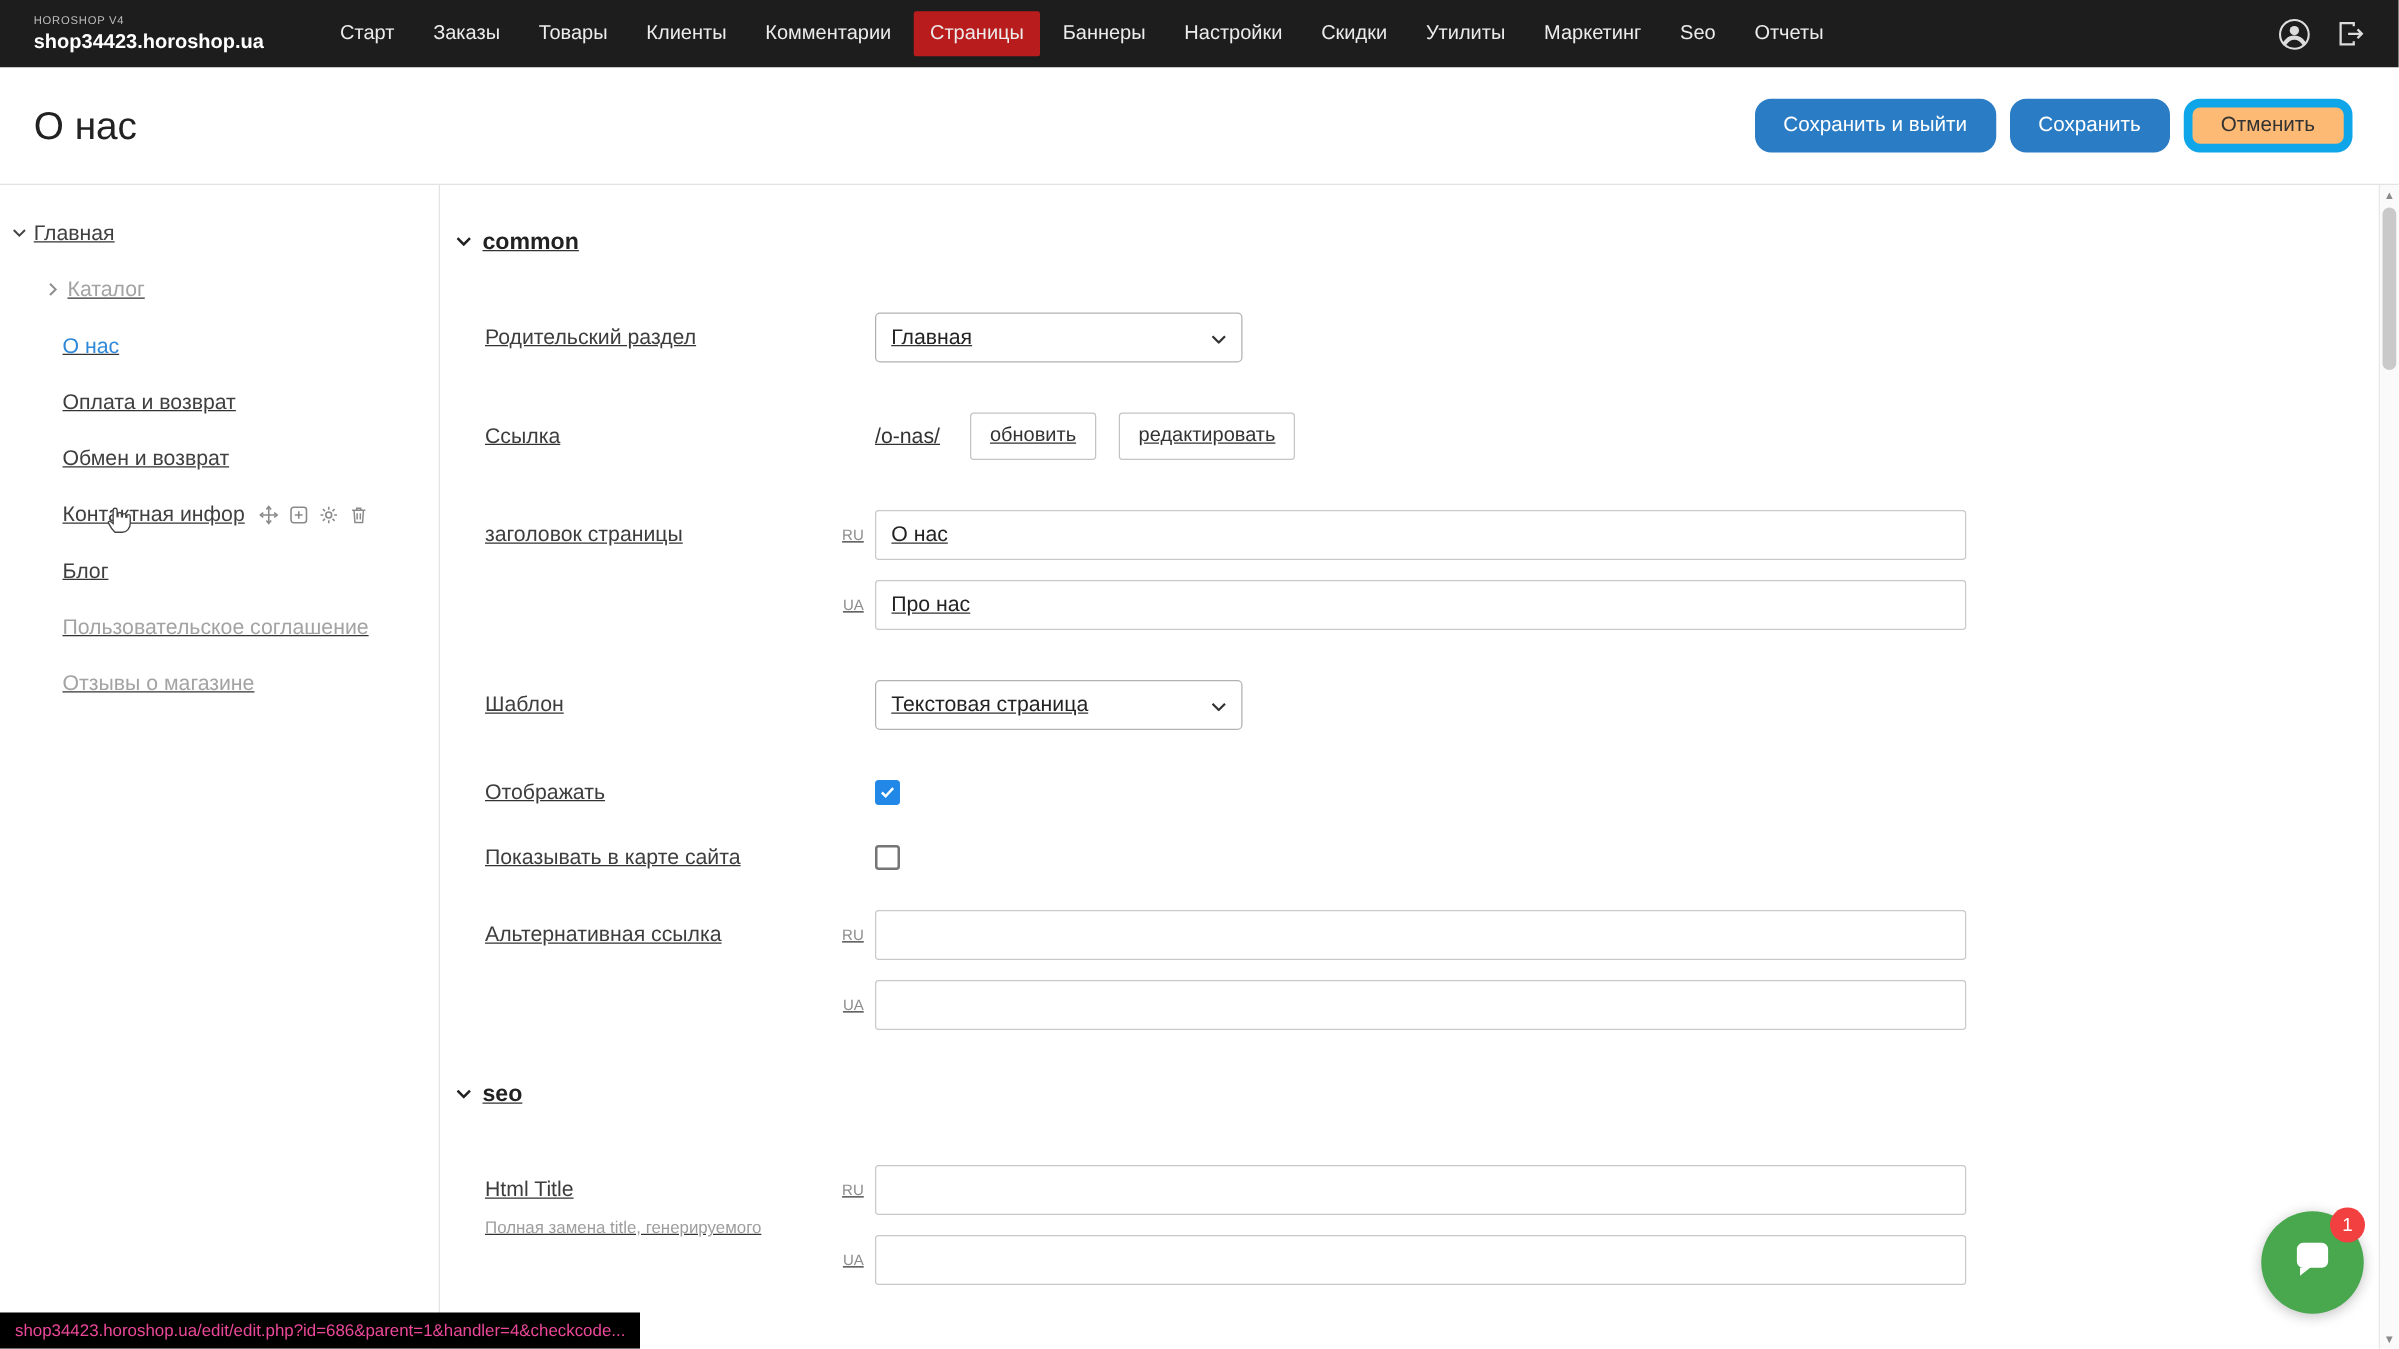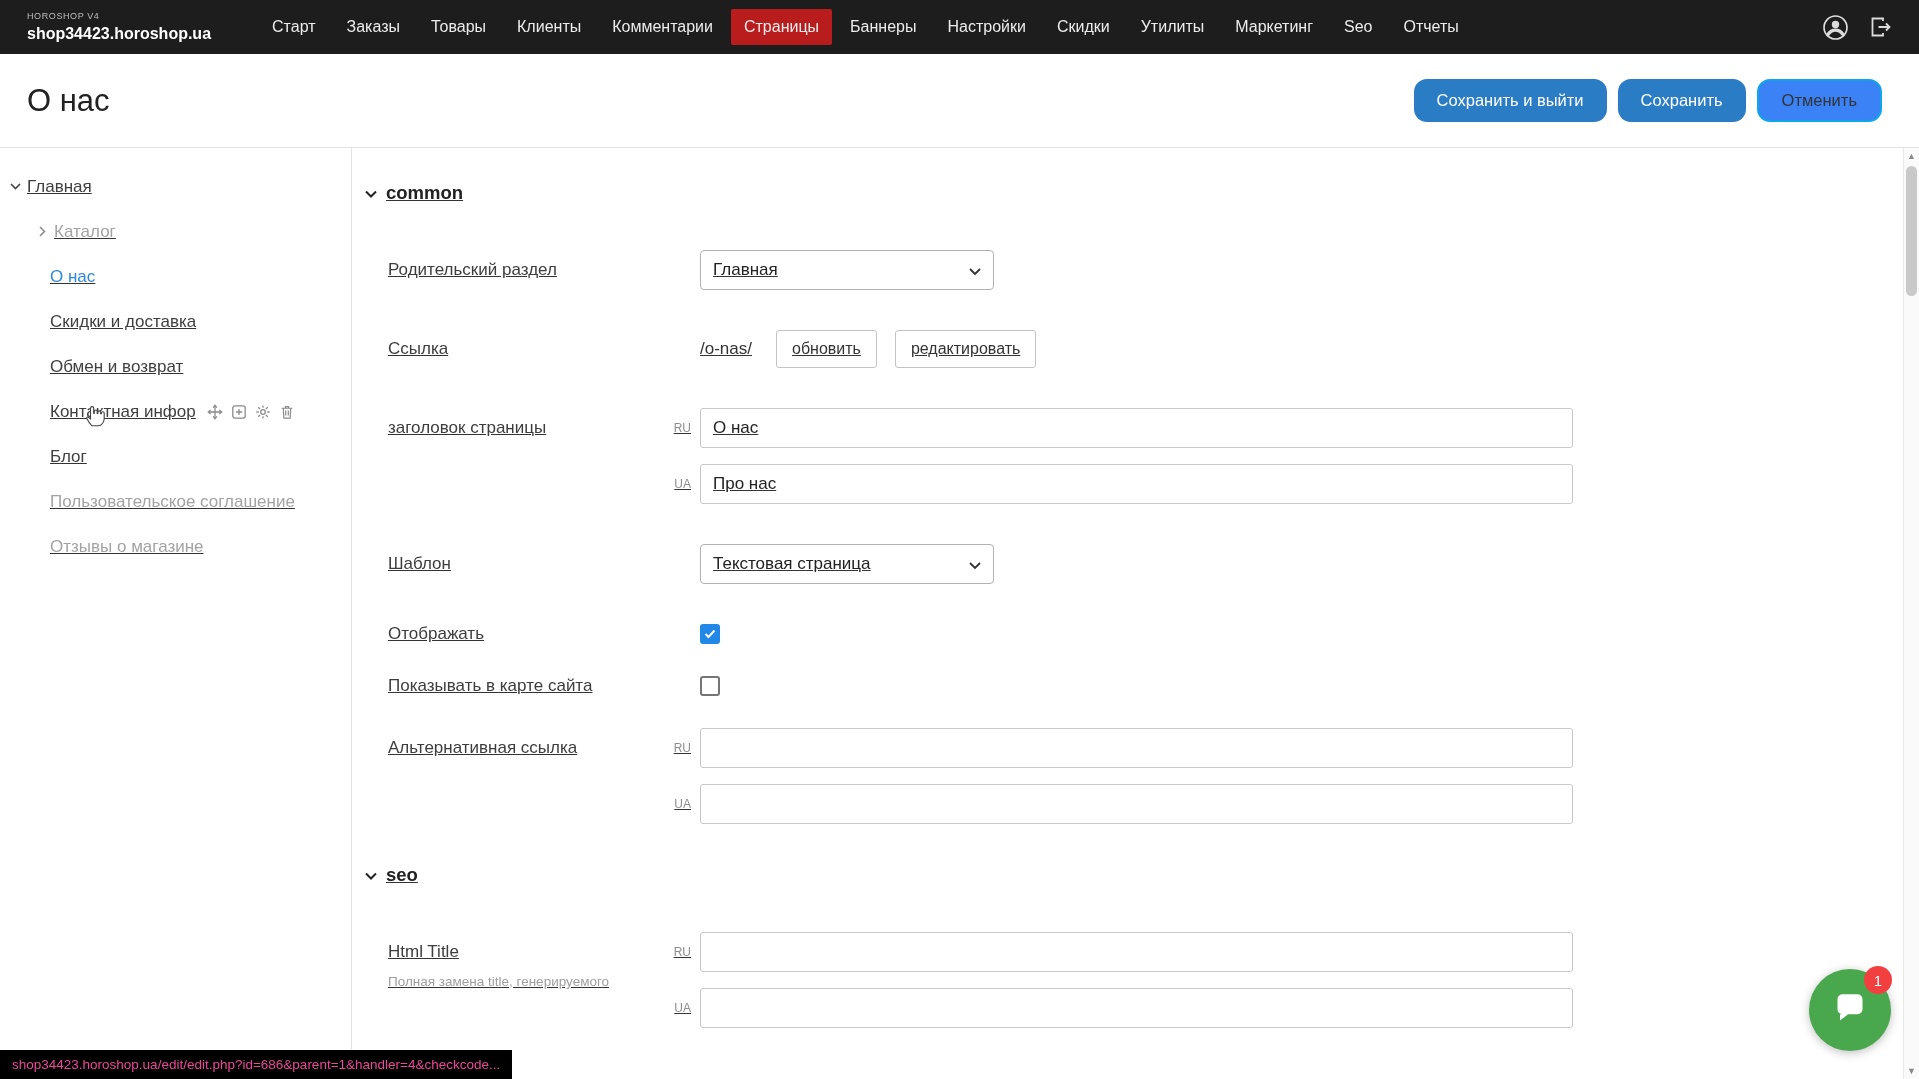--- a/index.html
+++ b/index.html
@@ -33,21 +33,21 @@
     height:94px; display:flex; align-items:center;
     padding:0 37px 0 27px; border-bottom:1px solid #e3e3e3; background:#fff;
   }
   .page-title { font-size:31px; font-weight:normal; color:#222; margin:0; }
   .header-actions { margin-left:auto; display:flex; gap:11px; }
   .btn {
     height:43px; padding:0 23px; font-size:16.5px; border-radius:13px;
     border:none; cursor:pointer; font-family:inherit;
   }
   .btn-primary { background:#2a7cc4; color:#fff; }
-  .btn-light { background:#3b82f6; color:#333; border:2px solid #0ea5e9; }
+  .btn-light { background:#fdba74; color:#333; border:7px solid #0ea5e9; }
 
   
   .content { display:flex; height:931px;text-decoration:underline; }
 
   
   .sidebar {
     width:352px; flex-shrink:0; border-right:1px solid #e3e3e3;
     padding-top:16px; position:relative; background:#fff;
   }
   .tree-item {
@@ -202,21 +202,21 @@
           <svg width="7" height="11" viewBox="0 0 7 11">
               <path d="M1 1l4.5 4.5L1 10" fill="none" stroke="#8d8d8d" stroke-width="1.6"></path>
             </svg>
         </span>
         <span class="tree-label">Каталог</span>
       </div>
       <div class="tree-item level-1 no-caret selected">
         <span class="tree-label">О нас</span>
       </div>
       <div class="tree-item level-1 no-caret">
-        <span class="tree-label">Скидки и доставка</span>
+        <span class="tree-label">Оплата и возврат</span>
       </div>
       <div class="tree-item level-1 no-caret">
         <span class="tree-label">Обмен и возврат</span>
       </div>
       <div class="tree-item level-1 no-caret">
         <span class="tree-label">Контактная инфор</span>
         <span class="row-icons">
           <span class="tree-action">
             <svg width="16" height="16" viewBox="0 0 15 15">
                 <path d="M7.5 2v11M2 7.5h11" fill="none" stroke="#8a8a8a" stroke-width="1.2"></path>

